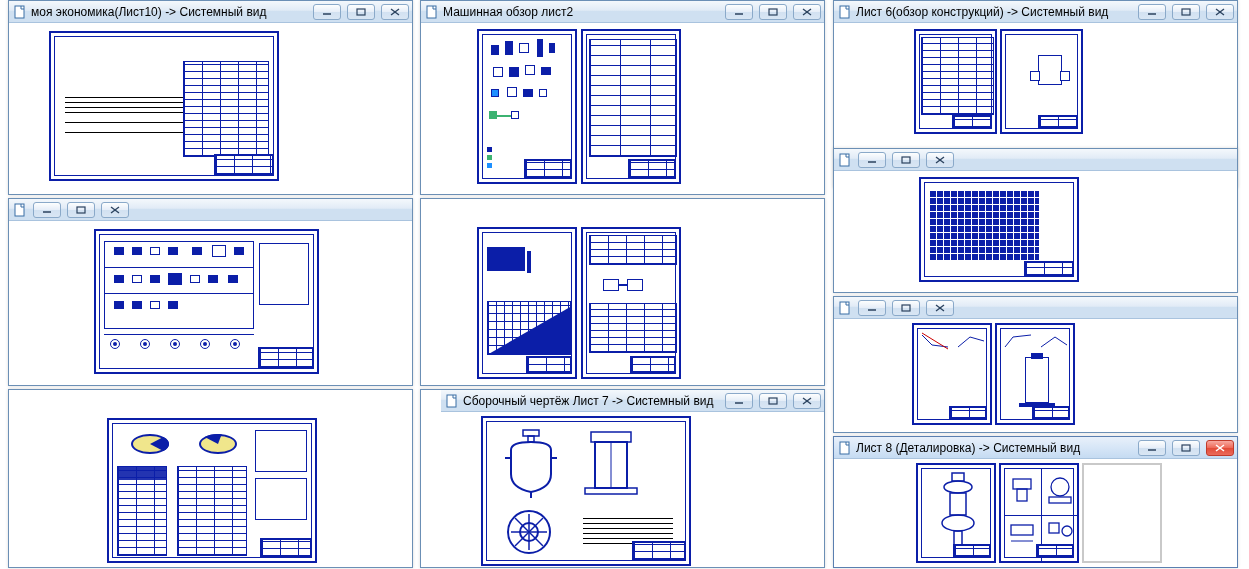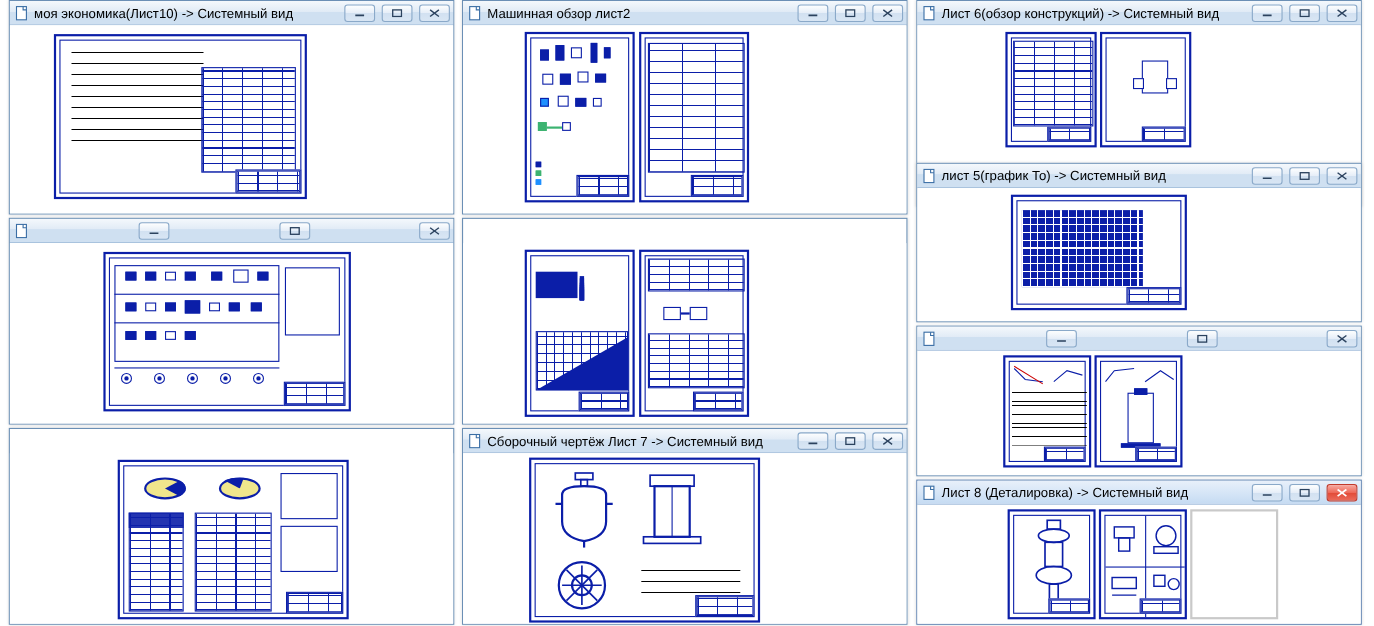--- a/index.html
+++ b/index.html
@@ -23,21 +23,20 @@
   .titlebar {
     height: 22px;
     background: linear-gradient(#f4f8fc 0%, #e1ebf6 45%, #cfe0f1 46%, #cfe0f1 100%);
     border-bottom: 1px solid #a9c3de;
     display: flex;
     align-items: center;
     padding: 0 3px 0 4px;
     gap: 4px;
     color: #1a1a1a;
     user-select: none;
-    justify-content: space-between;
   }
   .titlebar .doc-icon {
     width: 14px; height: 14px;
     flex: 0 0 auto;
   }
   .titlebar .title-text {
     flex: 1 1 auto;
     white-space: nowrap;
     overflow: hidden;
     text-overflow: ellipsis;
@@ -274,21 +273,20 @@
 </div>
 
 <div class="mdi-window" style="left:833px; top:148px; width:405px; height:145px;">
   <div class="titlebar">
     <span class="doc-icon">
       <svg viewBox="0 0 14 14" width="14" height="14">
           <rect x="2" y="1" width="9" height="12" fill="#fff" stroke="#3a6ea5"></rect>
           <polyline points="8,1 8,4 11,4" fill="none" stroke="#3a6ea5"></polyline>
         </svg>
     </span>
-    <span class="title-text">лист 5(график То) -&gt; Системный вид</span>
     <span class="winbtn">
         <svg width="10" height="8">
           <line x1="1" y1="6" x2="9" y2="6" stroke="#2b425e" stroke-width="1.5"></line>
         </svg>
       </span>
     <span class="winbtn">
         <svg width="10" height="8">
           <rect x="1" y="1" width="8" height="6" fill="none" stroke="#2b425e" stroke-width="1.2"></rect>
         </svg>
       </span>
@@ -494,21 +492,21 @@
 
       <div class="blueborder" style="position:absolute; right:8px; top:10px; width:52px; height:42px;"></div>
       <div class="blueborder" style="position:absolute; right:8px; top:58px; width:52px; height:42px;"></div>
       <div class="stampbox" style="width:52px;height:20px;">
           <div class="tbl tight" style="position:absolute;inset:0;"></div>
         </div>
     </div>
   </div>
 </div>
 
-<div class="mdi-window" style="left:420px; top:389px; width:405px; height:179px;">
+<div class="mdi-window" style="left:420px; top:389px; width:405px; height:179px;padding-left:20px;">
   <div class="titlebar">
     <span class="doc-icon">
       <svg viewBox="0 0 14 14" width="14" height="14">
           <rect x="2" y="1" width="9" height="12" fill="#fff" stroke="#3a6ea5"></rect>
           <polyline points="8,1 8,4 11,4" fill="none" stroke="#3a6ea5"></polyline>
         </svg>
     </span>
     <span class="title-text">Сборочный чертёж Лист 7 -&gt; Системный вид</span>
     <span class="winbtn">
         <svg width="10" height="8">

